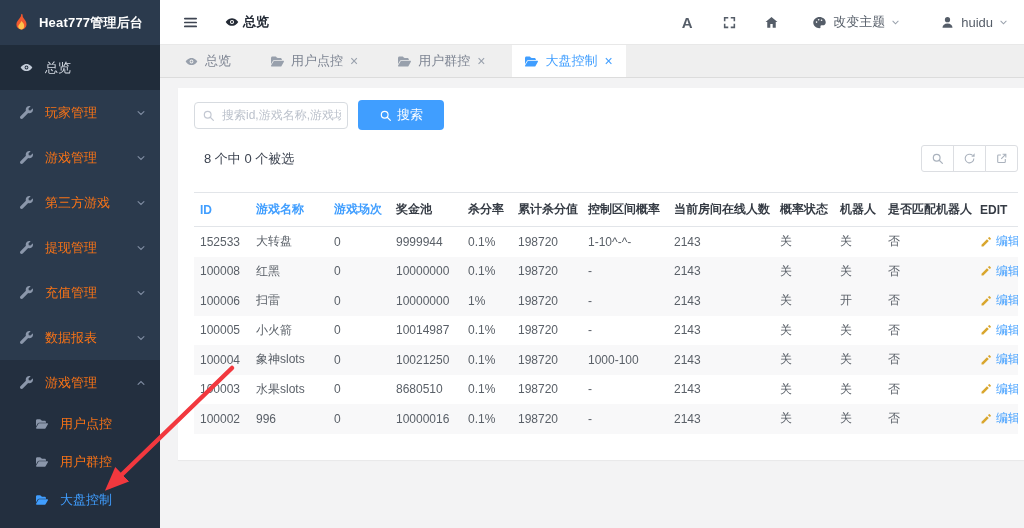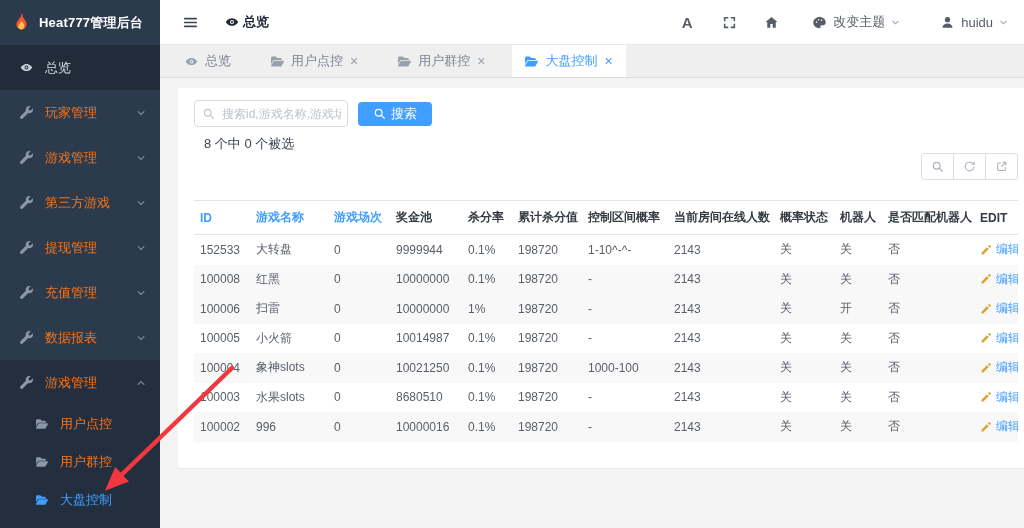--- a/index.html
+++ b/index.html
@@ -50,23 +50,23 @@
   .tab.active .icn,.tab.active .tab-close{color:var(--accent);}
 
   
   .main{position:absolute;left:160px;top:78px;right:0;bottom:0;background:#f3f3f4;}
   .card{margin:10px 0 0 18px;background:#fff;padding:12px 6px 26px 16px;min-height:332px;box-shadow:0 1px 1px rgba(0,0,0,.04);}
   .search-row{display:flex;align-items:center;}
   .search-box{position:relative;}
   .search-box > .icn{position:absolute;left:8px;top:7px;font-size:13px;color:#c3c8d2;}
   .search-input{width:154px;height:27px;border:1px solid #d7dbe0;border-radius:4px;padding:0 6px 0 27px;font-size:12px;color:#515a6e;outline:none;font-family:inherit;background:#fff;}
   .search-input::placeholder{color:#bcc2cc;}
-  .search-btn{margin-left:10px;height:24px;padding:0 15px;background:var(--accent);color:#fff;border:none;border-radius:4px;font-size:13px;display:inline-flex;align-items:center;gap:5px;cursor:pointer;font-family:inherit;}
+  .search-btn{margin-left:10px;height:30px;padding:0 21px;background:var(--accent);color:#fff;border:none;border-radius:4px;font-size:13px;display:inline-flex;align-items:center;gap:5px;cursor:pointer;font-family:inherit;}
   .search-btn .icn{font-size:13px;}
-  .count-row{display:flex;align-items:flex-start;margin-top:8px;padding-left:10px;flex-direction:column;}
+  .count-row{display:flex;align-items:center;margin-top:15px;padding-left:10px;}
   .count-text{font-size:13px;color:#3c4350;}
   .btn-group{margin-left:auto;display:flex;}
   .tool-btn{width:33px;height:27px;background:#fff;border:1px solid #dcdee2;display:flex;align-items:center;justify-content:center;color:#aab2bd;font-size:13px;cursor:pointer;margin-left:-1px;}
   .tool-btn:first-child{margin-left:0;border-radius:3px 0 0 3px;}
   .tool-btn:last-child{border-radius:0 3px 3px 0;}
 
   
   table{width:100%;border-collapse:collapse;margin-top:20px;table-layout:fixed;}
   th{font-size:12px;font-weight:bold;color:#353b44;text-align:left;padding:8px 6px;border-top:1px solid #e2e5e9;border-bottom:1px solid #e2e5e9;white-space:nowrap;overflow:hidden;}
   th.accent{color:var(--accent);cursor:pointer;}

